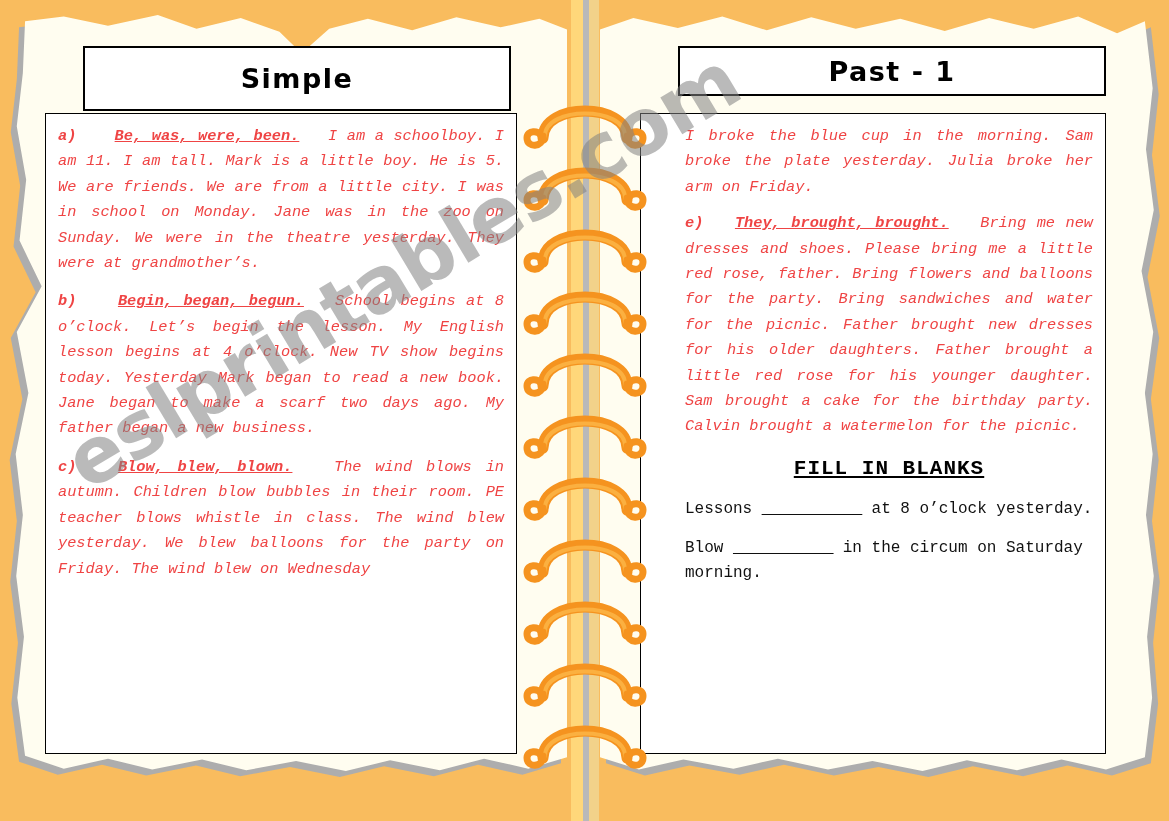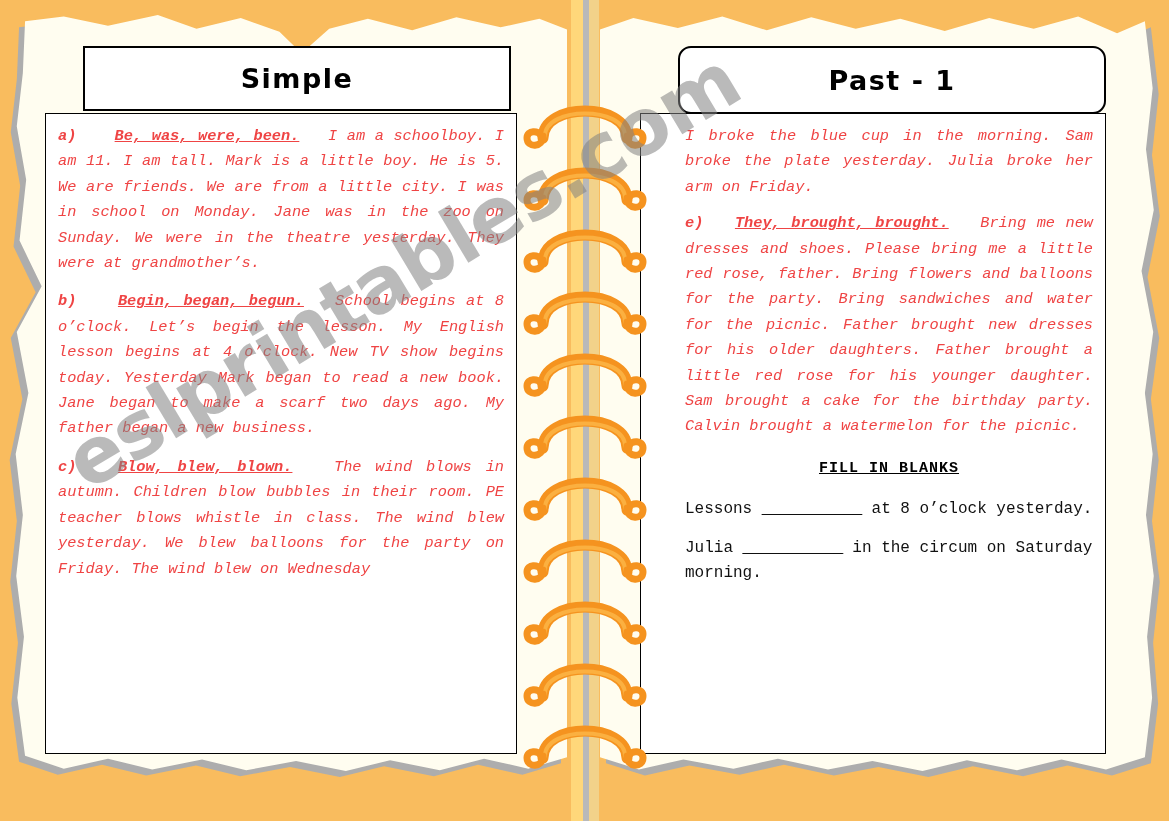--- a/index.html
+++ b/index.html
@@ -145,21 +145,21 @@
     justify-content: center;
   }
   .title-text {
     font-family: "DejaVu Sans", sans-serif;
     font-weight: bold;
     font-size: 27px;
     letter-spacing: 1.5px;
     color: #000;
   }
   #title-left  { left: 83px;  top: 46px; width: 428px; height: 65px; }
-  #title-right { left: 678px; top: 46px; width: 428px; height: 68px; border-radius: 13px; }
+  #title-right { left: 678px; top: 46px; width: 428px; height: 50px; }
 
   
   .content-box {
     position: absolute;
     box-sizing: border-box;
     border: 1.5px solid #000;
     background: #ffffff;
     overflow: hidden;
     padding: 10px 12px 6px 12px;
   }
@@ -179,21 +179,21 @@
   .para:last-child { margin-bottom: 16px; }
   .para.tight { margin-bottom: 11px; }
 
   .verb {
     font-weight: bold;
     text-decoration: underline;
   }
   .marker { font-weight: bold; }
 
   .fill-heading {
-    font-size: 15px;
+    font-size: 21px;
     line-height: 25.4px;
     font-weight: bold;
     text-decoration: underline;
     text-align: center;
     margin: 16px 0 16px 0;
     letter-spacing: 1px;
   }
   .fill-item {
     font-size: 16px;
     line-height: 25.4px;
@@ -348,20 +348,20 @@
       <span>Bring me new dresses and shoes. Please bring me a little red rose, father. Bring flowers and balloons for the party. Bring sandwiches and water for the picnic. Father brought new dresses for his older daughters. Father brought a little red rose for his younger daughter. Sam brought a cake for the birthday party. Calvin brought a watermelon for the picnic.</span>
     </p>
 
     <div class="fill-heading">FILL IN BLANKS</div>
 
     <p class="fill-item">
       <span>Lessons </span><span class="blank">___________</span><span> at 8 o’clock yesterday.</span>
     </p>
 
     <p class="fill-item">
-      <span>Julia </span><span class="blank">___________</span><span> in the circum on Saturday morning.</span>
+      <span>Blow </span><span class="blank">___________</span><span> in the circum on Saturday morning.</span>
     </p>
 
   </div>
 
   <div class="watermark">eslprintables.com</div>
 
 </div>
 
 </body></html>

